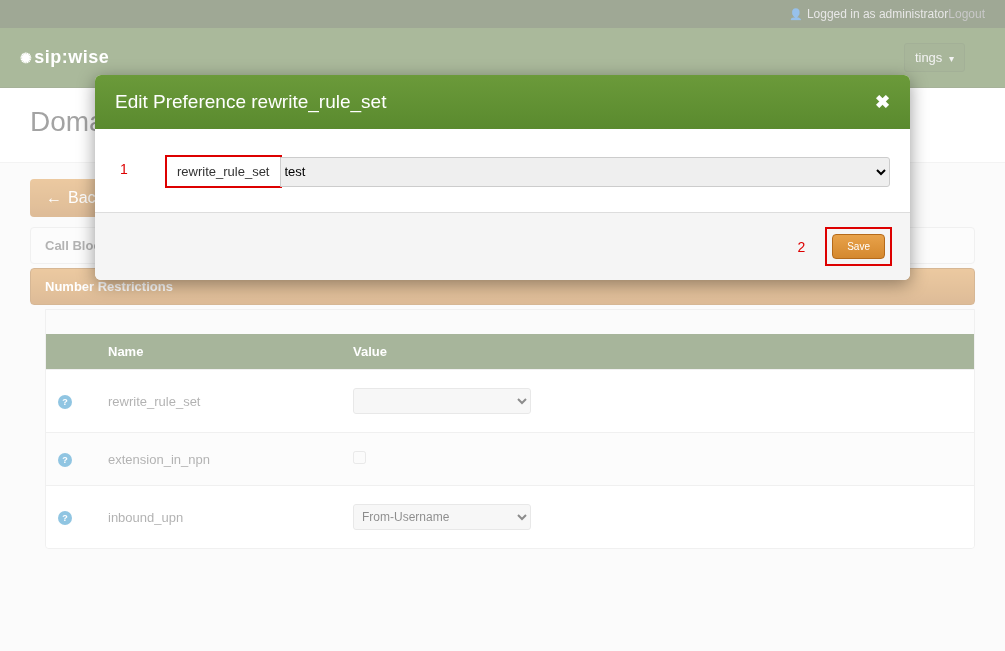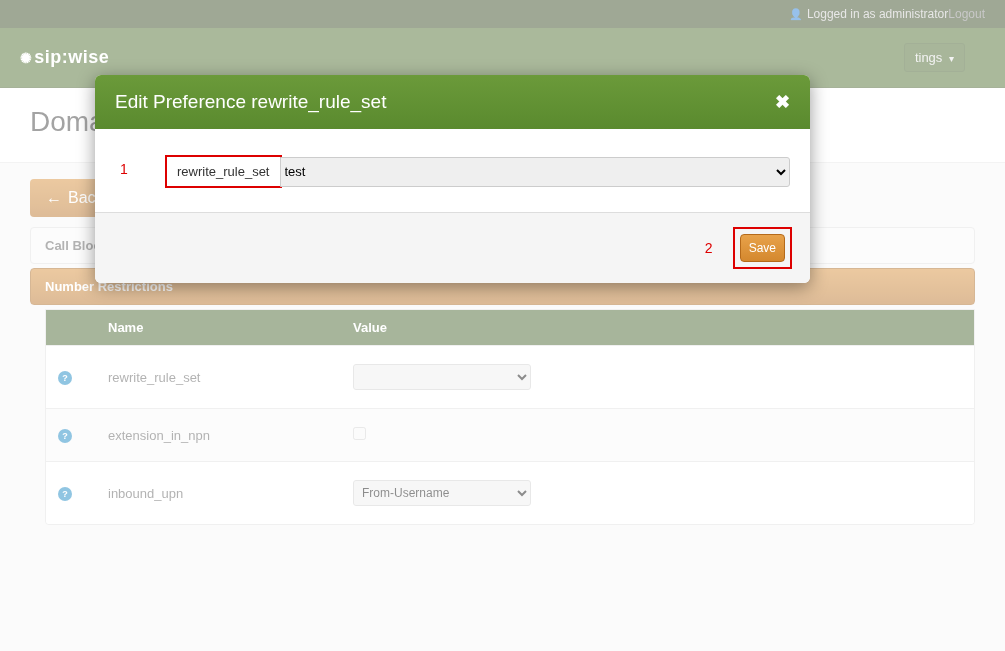--- a/index.html
+++ b/index.html
@@ -22,45 +22,45 @@
 .content { padding:16px 30px; }
 
 .back-btn { background: linear-gradient(#d4882e,#b56a1a); color:#fff; border:none; padding:10px 16px; font-size:16px; border-radius:4px; cursor:pointer; display:inline-flex; align-items:center; }
 .back-btn .arrow { margin-right:6px; }
 
 .acc-group { margin-top:10px; }
 .acc-item { background:#f9f9f9; border:1px solid #ddd; border-radius:4px; padding:10px 14px; font-size:13px; font-weight:bold; color:#555; margin-bottom:4px; cursor:pointer; }
 .acc-item.active { background: linear-gradient(#d4882e,#b56a1a); color:#fff; border:1px solid #a55f16; }
 
 .table-wrap { margin-top:4px; margin-left:15px; border:1px solid #ddd; border-radius:0 0 4px 4px; overflow:hidden; }
-table { width:100%; border-collapse:collapse; }
+table { width:100%; border-collapse:collapse;margin-top:24px; }
 thead th { background:#3d5c23; color:#fff; text-align:left; font-weight:bold; padding:10px 12px; font-size:13px; }
 thead th:first-child { width:50px; }
 thead th:nth-child(2) { width:245px; }
 thead th:nth-child(3) { width:365px; }
 tbody td { background:#fff; border-top:1px solid #ddd; padding:18px 12px; font-size:13px; color:#555; vertical-align:middle; }
 tbody tr:nth-child(even) td { background:#f9f9f9; }
 .info-icon { width:14px; height:14px; border-radius:50%; background:#0b7fbe; color:#fff; display:inline-flex; align-items:center; justify-content:center; font-size:9px; font-weight:bold; }
 .val-select { width:178px; padding:4px; border:1px solid #ccc; border-radius:3px; background:#eee; font-size:12px; }
 .val-check { width:13px; height:13px; }
 
 
 .overlay { position:fixed; inset:0; background:rgba(255,255,255,0.55); }
-.modal { position:absolute; top:75px; left:95px; width:715px; background:#fff; border-radius:6px; box-shadow:0 4px 18px rgba(0,0,0,0.4); overflow:hidden; }
+.modal { position:absolute; top:75px; left:95px; width:815px; background:#fff; border-radius:6px; box-shadow:0 4px 18px rgba(0,0,0,0.4); overflow:hidden; }
 .modal-header { background: linear-gradient(#6b9a3a,#5a8a2e); color:#fff; padding:16px 20px; font-size:19px; display:flex; justify-content:space-between; align-items:center; }
 .modal-close { color:#fff; font-size:18px; cursor:pointer; font-weight:bold; }
 .modal-body { padding:26px 20px 24px; display:flex; align-items:center; position:relative; }
 .annot-1 { color:#d00; font-size:14px; position:absolute; left:25px; top:32px; }
 .field-box { border:2px solid #d00; padding:7px 10px; display:flex; align-items:center; gap:16px; margin-left:50px;}
 .field-label { font-size:13px; color:#333; }
 .modal-select { flex:1; margin-left:-2px; height:30px; border:1px solid #ccc; border-radius:0 3px 3px 0; padding:0 0; font-size:13px; }
 .modal-footer { background:#f5f5f5; border-top:1px solid #ddd; padding:14px 18px; display:flex; justify-content:flex-end; align-items:center; gap:20px; position:relative;}
 .annot-2 { color:#d00; font-size:14px; }
 .save-box { border:2px solid #d00; padding:5px; }
-.save-btn { background: linear-gradient(#e8a24a,#d4882e); color:#fff; border:1px solid #b56a1a; padding:6px 8px; border-radius:4px; font-size:12px; cursor:pointer; }
+.save-btn { background: linear-gradient(#e8a24a,#d4882e); color:#fff; border:1px solid #b56a1a; padding:6px 14px; border-radius:4px; font-size:10px; cursor:pointer; }
 </style>
 </head>
 <body>
 
 <div class="topbar">
   <span class="user-icon">👤</span>
   <span>Logged in as administrator</span>
   <a href="#">Logout</a>
 </div>
 

